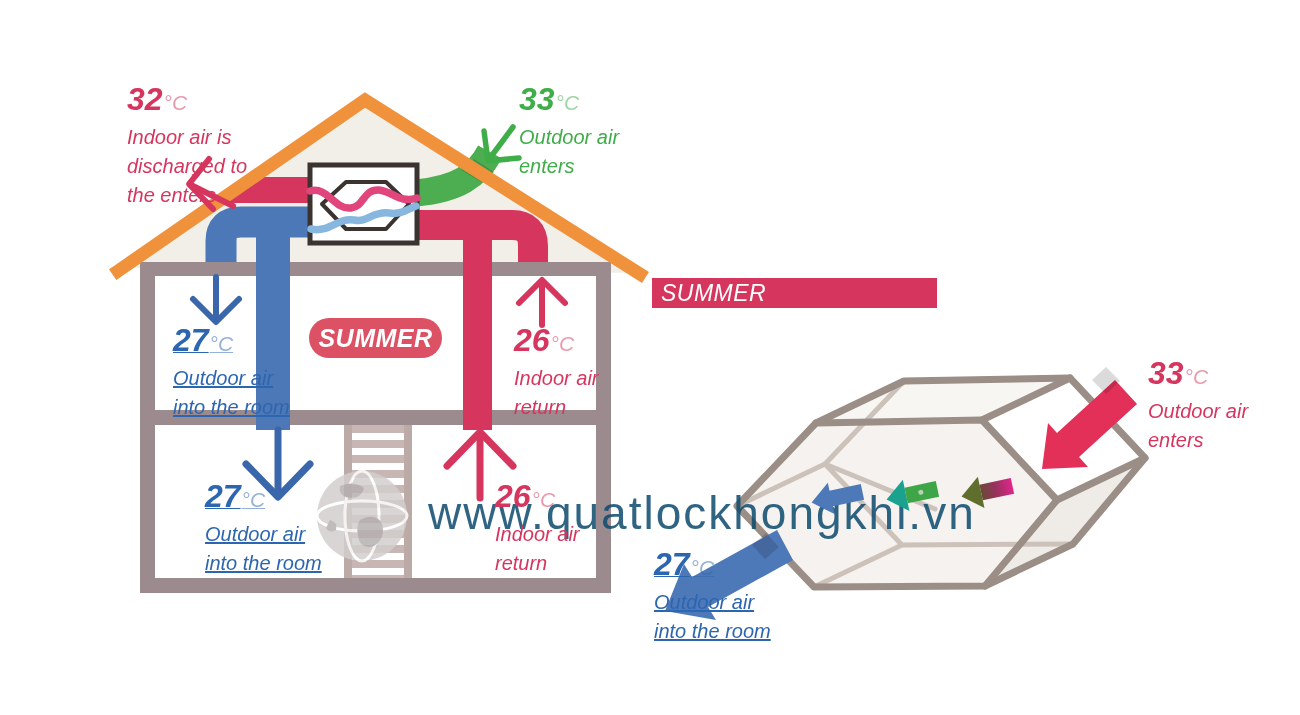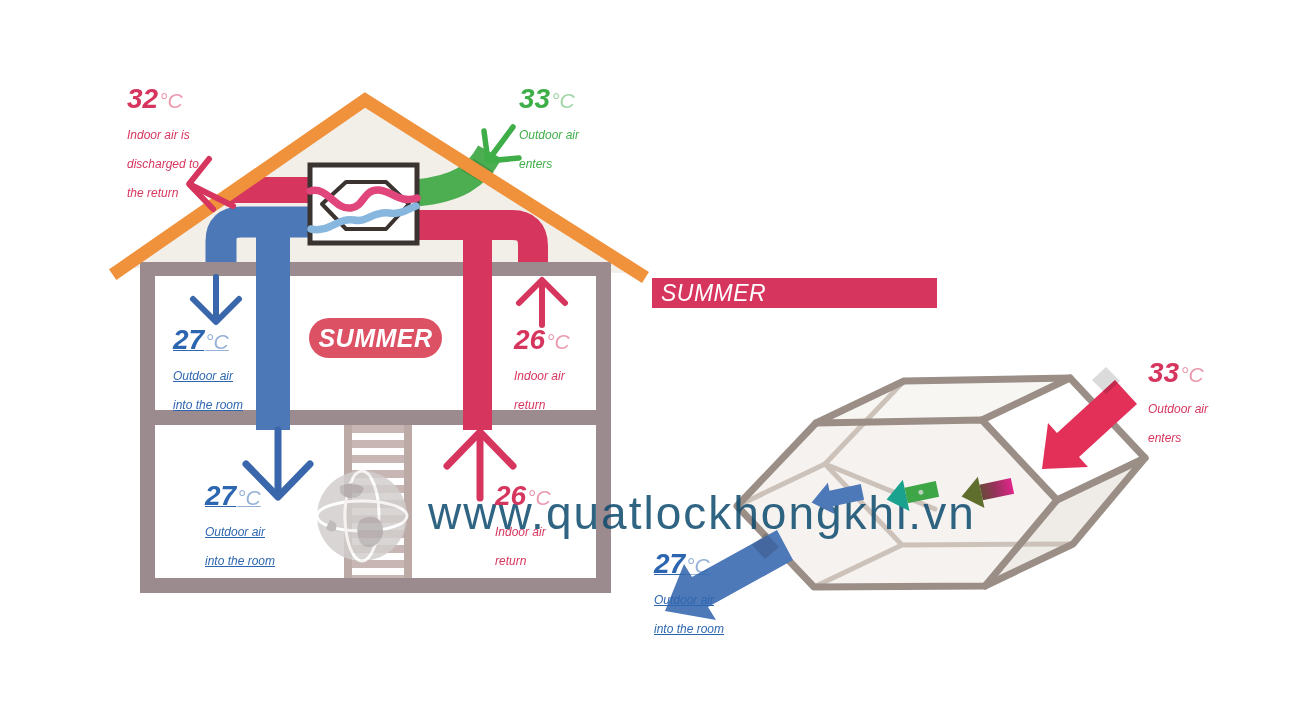--- a/index.html
+++ b/index.html
@@ -5,23 +5,23 @@
   html,body{margin:0;padding:0;background:#fff;}
   .stage{position:relative;width:1300px;height:715px;background:#ffffff;overflow:hidden;
          font-family:"Liberation Sans",sans-serif;}
   .stage svg{position:absolute;left:0;top:0;}
   #base-art{z-index:1;}
   #watermark{position:absolute;z-index:2;left:428px;top:486px;font-size:46px;letter-spacing:2px;
              color:#0c4a6e;opacity:.85;white-space:nowrap;font-weight:400;}
   #arrow-art{z-index:3;}
   .label{position:absolute;z-index:4;font-style:italic;line-height:20px;}
   .temp-row{line-height:26px;margin-bottom:4px;}
-  .temp{font-size:28px;font-weight:bold;}
+  .temp{font-size:32px;font-weight:bold;}
   .unit{font-size:21px;opacity:.5;margin-left:1px;font-weight:normal;}
-  .line{font-size:12px;margin-top:9px;}
+  .line{font-size:20px;margin-top:9px;}
   .crimson{color:var(--crimson,#d6355e);}
   .blue{color:var(--blue,#2d66b0);text-decoration:underline;}
   .green{color:var(--green,#3fae49);}
   .badge-pill{position:absolute;z-index:4;left:309px;top:318px;width:133px;height:40px;
               background:var(--pill,#dc5264);border-radius:21px;color:#fff;font-weight:bold;
               font-style:italic;font-size:25px;display:flex;align-items:center;justify-content:center;
               letter-spacing:.5px;}
   .season-banner{position:absolute;z-index:4;left:652px;top:278px;width:285px;height:30px;
                  background:var(--crimson,#d6355e);color:#fff;font-style:italic;font-size:23px;
                  line-height:30px;padding-left:9px;box-sizing:border-box;letter-spacing:.5px;}
@@ -161,21 +161,21 @@
     <g transform="translate(988 491) rotate(-12)">
       <polygon points="-27,0 -7,-16 -7,16" fill="#5f6e2d"></polygon>
       <rect x="-7" y="-8" width="32" height="16" fill="url(#pinkBodyGrad)"></rect>
     </g>
   </svg>
 
   <div class="label crimson" style="left:127px;top:86px">
     <div class="temp-row"><span class="temp">32</span><span class="unit">°C</span></div>
     <div class="line">Indoor air is</div>
     <div class="line">discharged to</div>
-    <div class="line">the return</div>
+    <div class="line">the enters</div>
   </div>
 
   <div class="label green" style="left:519px;top:86px">
     <div class="temp-row"><span class="temp">33</span><span class="unit">°C</span></div>
     <div class="line">Outdoor air</div>
     <div class="line">enters</div>
   </div>
 
   <div class="label blue" style="left:173px;top:327px">
     <div class="temp-row"><span class="temp">27</span><span class="unit">°C</span></div>

